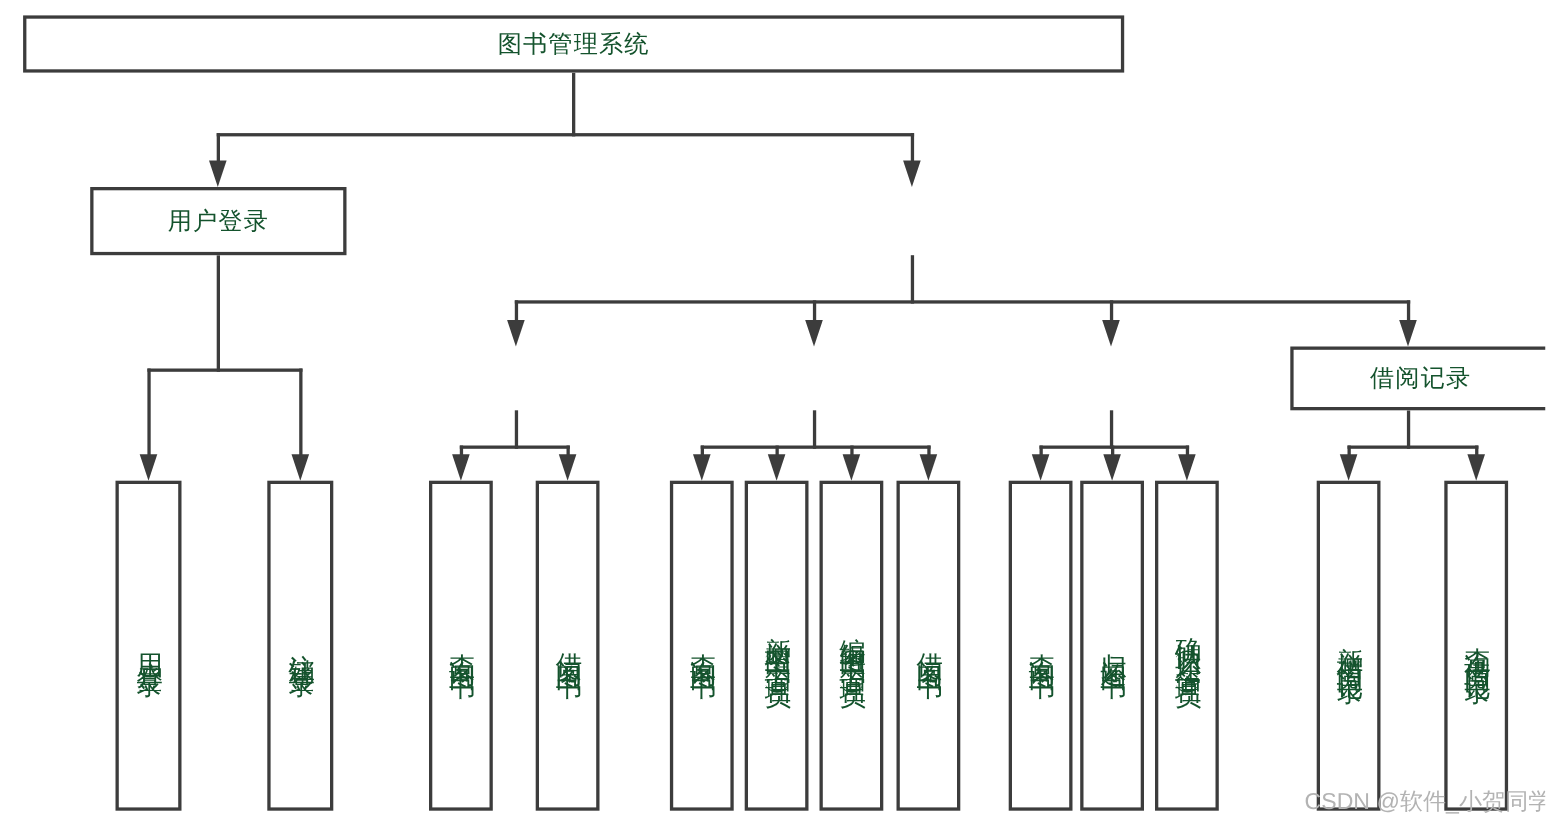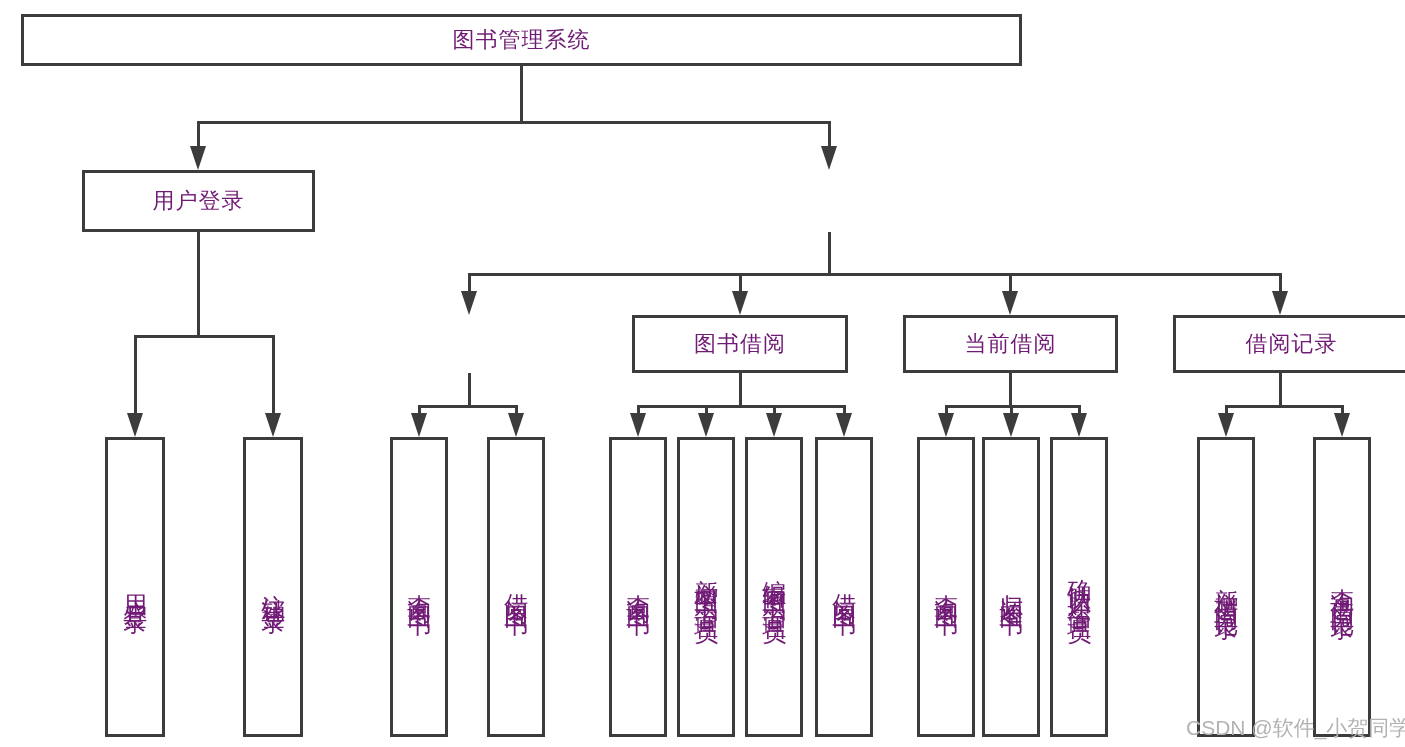--- a/index.html
+++ b/index.html
@@ -16,21 +16,21 @@
     box-sizing: border-box;
     border: 3px solid #3c3c3c;
     background: #ffffff;
     display: flex;
     align-items: center;
     justify-content: center;
     z-index: 2;
   }
   .lbl {
     font-size: 22px;
-    color: #701a75;
+    color: #14532d;
     letter-spacing: 1px;
     white-space: nowrap;
     line-height: 1;
   }
   .leaf .lbl {
     writing-mode: vertical-rl;
     text-orientation: mixed;
     font-size: 24px;
     letter-spacing: 6px;
     line-height: 1.1;
@@ -62,26 +62,20 @@
 <div class="stage">
 
   <div class="box" style="left:21px;top:14px;width:1001px;height:52px">
     <span class="lbl">图书管理系统</span>
   </div>
 
   <div class="box" style="left:82px;top:170px;width:233px;height:62px">
     <span class="lbl">用户登录</span>
   </div>
 
-  <div class="box" style="left:632px;top:315px;width:216px;height:58px">
-    <span class="lbl">图书借阅</span>
-  </div>
-  <div class="box" style="left:903px;top:315px;width:215px;height:58px">
-    <span class="lbl">当前借阅</span>
-  </div>
   <div class="box" style="left:1173px;top:315px;width:237px;height:58px">
     <span class="lbl">借阅记录</span>
   </div>
 
   <div class="box leaf" style="left:105px;top:437px;width:60px;height:300px">
     <span class="lbl">用户登录</span>
   </div>
   <div class="box leaf" style="left:243px;top:437px;width:60px;height:300px">
     <span class="lbl">注销登录</span>
   </div>

